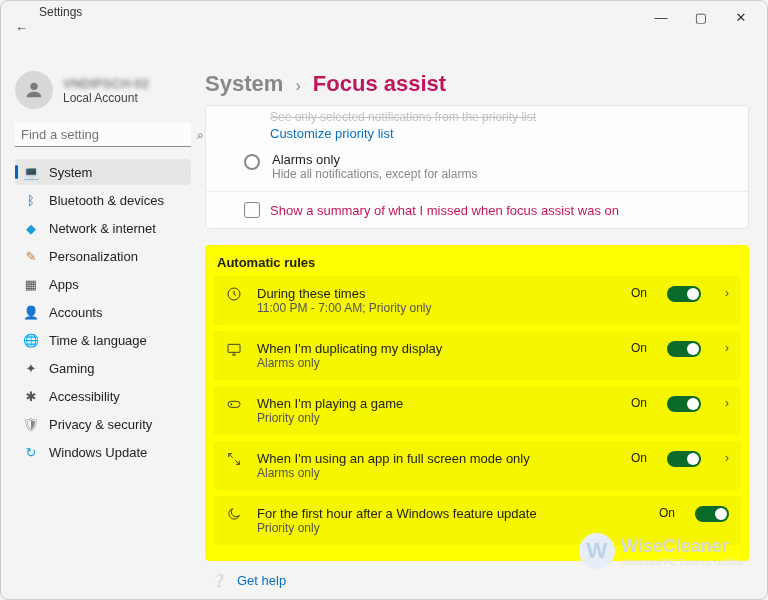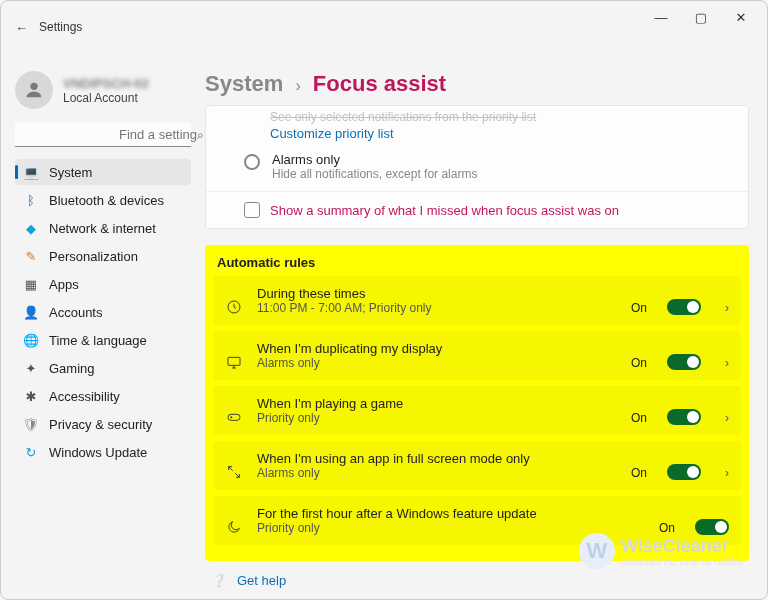--- a/index.html
+++ b/index.html
@@ -1,29 +1,29 @@
 <!DOCTYPE html>
 <html><head>
 <meta charset="utf-8">
 <style>
   * { box-sizing: border-box; margin: 0; padding: 0; font-family: "Segoe UI", Arial, sans-serif; }
   body { width: 768px; height: 600px; background: #f4f4f4; border: 1px solid #ccc; border-radius: 8px; overflow: hidden; display: flex; flex-direction: column; position: relative; }
   .titlebar { display: flex; align-items: center; justify-content: flex-end; height: 32px; padding: 0 6px; }
   .titlebtn { width: 40px; height: 28px; display: flex; align-items: center; justify-content: center; font-size: 13px; color: #333; }
   .back-icon { position: absolute; left: 14px; top: 18px; font-size: 13px; color: #333; }
-  .appname { position: absolute; left: 38px; top: 19px; font-size: 12px; color: #333; }
+  .appname { position: absolute; left: 38px; top: 4px; font-size: 12px; color: #333; }
   .outer { display: flex; flex: 1; min-height: 0; }
   .sidebar { width: 200px; padding: 10px 10px 0 14px; display: flex; flex-direction: column; }
   .user { display: flex; align-items: center; gap: 10px; margin-top: 28px; margin-bottom: 14px; }
   .avatar { width: 38px; height: 38px; border-radius: 50%; background: #d8d8d8; display: flex; align-items: center; justify-content: center; }
   .avatar svg { width: 22px; height: 22px; fill: #7a7a7a; }
   .username { font-size: 13px; font-weight: 600; color: #888; filter: blur(2px); }
   .account-type { font-size: 12px; color: #444; }
   .search { display: flex; align-items: center; border-bottom: 1px solid #888; background: #fcfcfc; padding: 4px 6px; margin-bottom: 12px; }
-  .search input { border: none; outline: none; background: transparent; font-size: 13px; color: #3b82f6; flex: 1; text-align: right; }
+  .search input { border: none; outline: none; background: transparent; font-size: 13px; color: #3b82f6; flex: 1; }
   .search .sicon { font-size: 12px; color: #666; }
   .navlist { list-style: none; display: flex; flex-direction: column; gap: 2px; }
   .navitem { display: flex; align-items: center; gap: 10px; padding: 5px 8px; font-size: 13px; color: #222; border-radius: 4px; cursor: default; }
   .navitem.selected { background: #e6e6e6; position: relative; }
   .navitem.selected::before { content: ""; position: absolute; left: 0; top: 6px; bottom: 6px; width: 3px; background: #0067c0; border-radius: 2px; }
   .nicon { width: 16px; height: 16px; display: flex; align-items: center; justify-content: center; font-size: 13px; }
   .main { flex: 1; padding: 8px 18px 10px 4px; overflow: hidden; display: flex; flex-direction: column; }
   .crumb { margin-top: 30px; margin-bottom: 8px; font-size: 22px; }
   .crumb .c1 { color: #888; font-weight: 600; }
   .crumb .sep { color: #888; padding: 0 6px; font-size: 16px; }
@@ -34,21 +34,21 @@
   .radio-row { display: flex; align-items: flex-start; gap: 12px; padding: 10px 0 2px 38px; }
   .radio { width: 16px; height: 16px; border: 2px solid #888; border-radius: 50%; margin-top: 2px; flex-shrink: 0; }
   .rtext .title { font-size: 13px; color: #222; }
   .rtext .sub { font-size: 12px; color: #888; }
   .divline { border-top: 1px solid #eee; margin: 8px 0 6px 0; }
   .chk-row { display: flex; align-items: center; gap: 10px; padding: 4px 0 0 38px; }
   .chkbox { width: 16px; height: 16px; border: 1px solid #888; border-radius: 3px; }
   .chktext { font-size: 13px; color: #be185d; }
   .rules-box { background: #ffff00; border-radius: 4px; margin-top: 16px; padding: 8px 8px 10px 8px; }
   .rules-title { font-size: 13px; font-weight: 600; color: #222; padding: 2px 4px 6px 4px; }
-  .rule { background: #f6f600; border-radius: 4px; display: flex; align-items: flex-end; padding: 10px 12px; margin-bottom: 6px; gap: 14px; }
+  .rule { background: #f6f600; border-radius: 4px; display: flex; align-items: flex-start; padding: 10px 12px; margin-bottom: 6px; gap: 14px; }
   .ricon { width: 18px; display: flex; align-items: center; justify-content: center; color: #333; }
   .ricon svg { width: 16px; height: 16px; fill: none; stroke: #333; stroke-width: 1.4; }
   .rbody { flex: 1; }
   .rtitle { font-size: 13px; color: #222; }
   .rsub { font-size: 12px; color: #555; }
   .onlabel { font-size: 12px; color: #222; margin-right: 6px; }
   .toggle { width: 34px; height: 16px; background: #0a6a2a; border-radius: 10px; position: relative; }
   .toggle::after { content: ""; position: absolute; right: 2px; top: 2px; width: 12px; height: 12px; background: #fff; border-radius: 50%; }
   .chev { color: #555; font-size: 12px; margin-left: 10px; }
   .help-row { display: flex; align-items: center; gap: 12px; color: #0a6fb8; font-size: 13px; padding: 6px 0 2px 6px; margin-top: 6px; }

